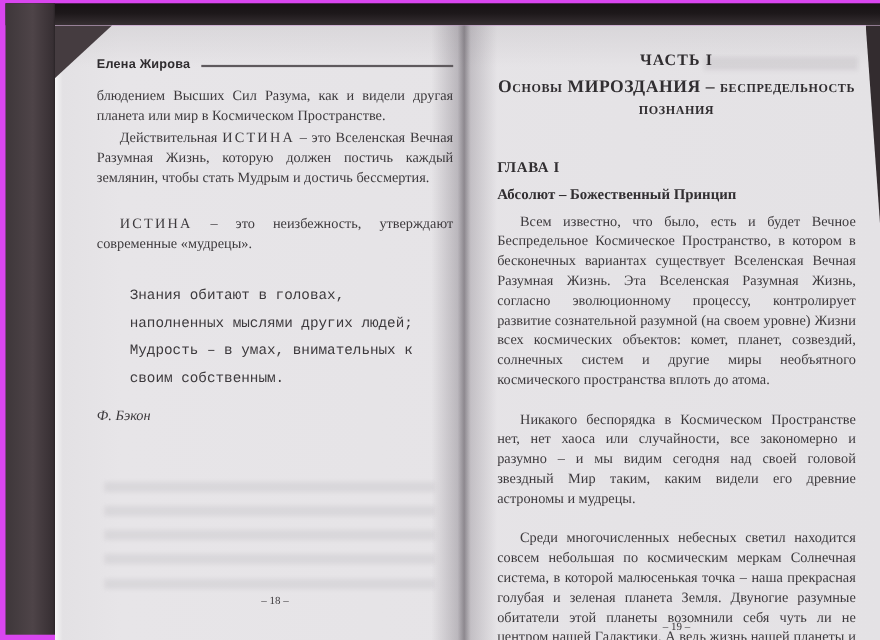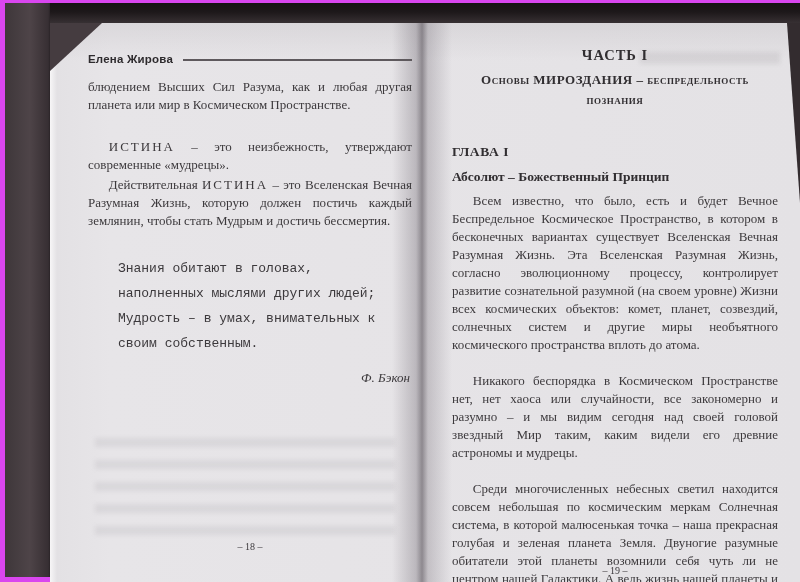--- a/index.html
+++ b/index.html
@@ -81,34 +81,34 @@
   .indent{text-indent:1.6em;}
   .mt-sm{margin-top:2px;}
   .mt-md{margin-top:10px;}
   .mt-lg{margin-top:24px;}
   .ls{letter-spacing:2px;}
 
   .epigraph{
     margin-top:26px;margin-left:2.3em;margin-right:1.6em;
     line-height:25px;text-align:left;font-family:Liberation Mono, monospace;
   }
-  .attribution{margin-top:13px;text-align:right;font-style:italic;padding-right:2px;}
+  .attribution{margin-top:13px;text-align:left;font-style:italic;padding-right:2px;}
 
   .pageno{
     position:absolute;text-align:center;font-size:10px;color:#3c393c;
     font-family:"Liberation Serif", serif;
   }
   .pageno-left{left:88px;top:541px;width:324px;}
   .pageno-right{left:452px;top:565px;width:326px;}
 
   .part-title{
     text-align:center;font-weight:bold;font-size:14.5px;letter-spacing:1px;color:#312e31;
   }
   .part-subtitle{
-    margin-top:6px;text-align:center;font-weight:bold;font-size:13px;
+    margin-top:6px;text-align:center;font-weight:bold;font-size:16px;
     font-variant:small-caps;letter-spacing:0.5px;line-height:20px;color:#312e31;
   }
   .chapter-title{
     margin-top:33px;text-align:left;font-weight:bold;font-size:13.5px;
     letter-spacing:0.6px;color:#312e31;
   }
   .chapter-subtitle{
     margin-top:7px;text-align:left;font-weight:bold;font-size:13.5px;color:#312e31;
   }
   .body-start{margin-top:6px;}
@@ -129,25 +129,25 @@
   <div class="gutter"></div>
   <div class="bleed"></div>
   <div class="bleed-r"></div>
 
   <div class="page-content left-content">
     <div class="runhead">
       <span class="author">Елена Жирова</span>
       <span class="rule"></span>
     </div>
 
-    <p class="mt-md">блюдением Высших Сил Разума, как и любая другая планета или мир в Космическом Пространстве.</p>
+    <p class="mt-md">блюдением Высших Сил Разума, как и видели другая планета или мир в Космическом Пространстве.</p>
+
+    <p class="indent mt-sm"><span>Действительная </span><span class="ls">ИСТИНА</span><span> – это Вселенская Вечная Разумная Жизнь, которую должен постичь каждый землянин, чтобы стать Мудрым и достичь бессмертия.</span></p>
 
     <p class="indent mt-lg"><span class="ls">ИСТИНА</span><span> – это неизбежность, утверждают современные «мудрецы».</span></p>
-
-    <p class="indent mt-sm"><span>Действительная </span><span class="ls">ИСТИНА</span><span> – это Вселенская Вечная Разумная Жизнь, которую должен постичь каждый землянин, чтобы стать Мудрым и достичь бессмертия.</span></p>
 
     <p class="epigraph">Знания обитают в головах, наполненных мыслями других людей; Мудрость – в умах, внимательных к своим собственным.</p>
 
     <p class="attribution">Ф. Бэкон</p>
   </div>
 
   <div class="pageno pageno-left">– 18 –</div>
 
   <div class="page-content right-content">
     <div class="part-title">ЧАСТЬ I</div>

